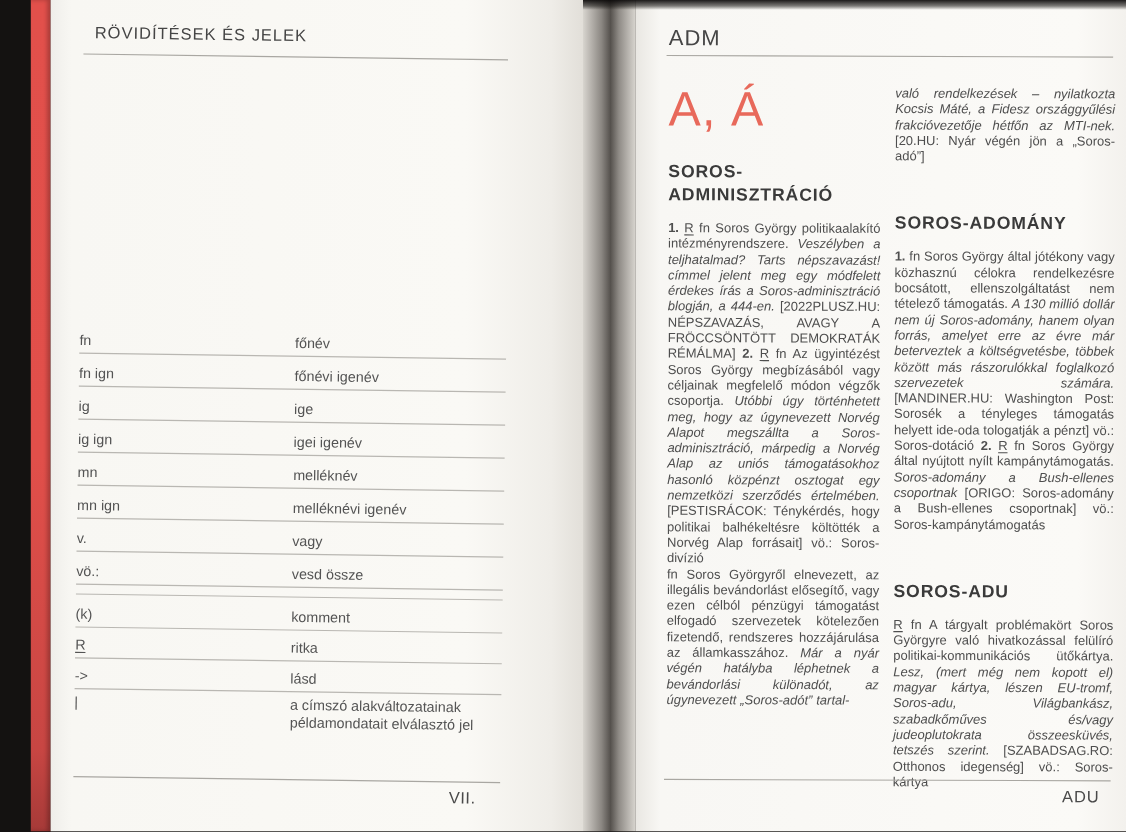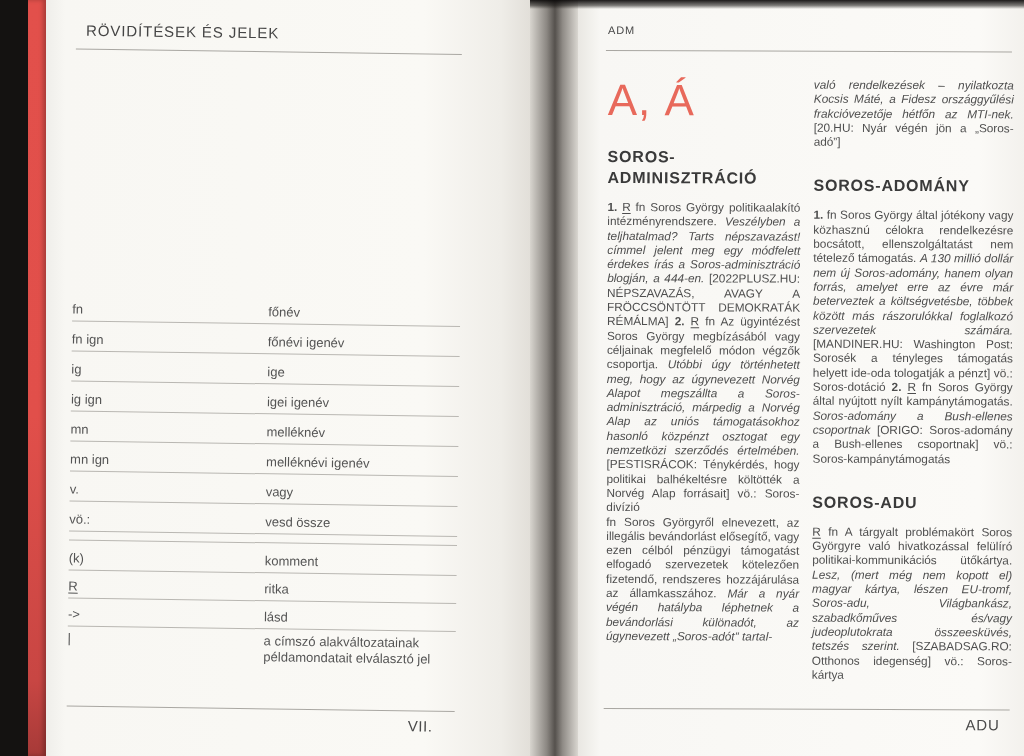--- a/index.html
+++ b/index.html
@@ -71,41 +71,41 @@
   }
   .page-num{
     text-align:right;padding:6px 22px 0 0;
     font-size:15px;color:#4a4a4a;letter-spacing:.5px;
   }
 
   
   .rp-inner{position:absolute;inset:0;color:#4b4b4b;transform:rotate(0.2deg);transform-origin:30px 40px;}
   .rp-header{
     position:absolute;left:30px;top:24px;
-    font-size:11px;letter-spacing:.9px;color:#454545;
+    font-size:20px;letter-spacing:.9px;color:#454545;
   }
   .rp-rule{position:absolute;left:28px;top:50px;width:406px;height:1px;background:#a9a7a2;}
   .rp-cols{
     position:absolute;left:30px;top:72px;width:406px;
     display:flex;gap:13px;
   }
   .col1{width:193px;flex:0 0 193px;}
   .col2{width:200px;flex:0 0 200px;}
   .letter{
     margin:4px 0 22px 0;
     font-size:44px;line-height:48px;letter-spacing:1px;
     color:var(--accent,#e8695b);
   }
   .entry-title{
     font-size:16px;line-height:21px;letter-spacing:.8px;color:#3a3a3a;
     margin:0 0 12px 0;
     font-weight:bold;
   }
   .entry-title.mt{margin-top:27px;}
-  .entry-title.mt2{margin-top:26px;}
+  .entry-title.mt2{margin-top:44px;}
   .entry-body{
     margin:0;
     font-size:11.8px;line-height:14.3px;
     text-align:justify;color:#4e4e4e;
     word-spacing:.2px;
   }
   .entry-body.first{margin-top:5px;}
   .seg-i{font-style:italic;}
   .seg-b{font-weight:bold;}
   .seg-u{text-decoration:underline;text-underline-offset:2px;}

